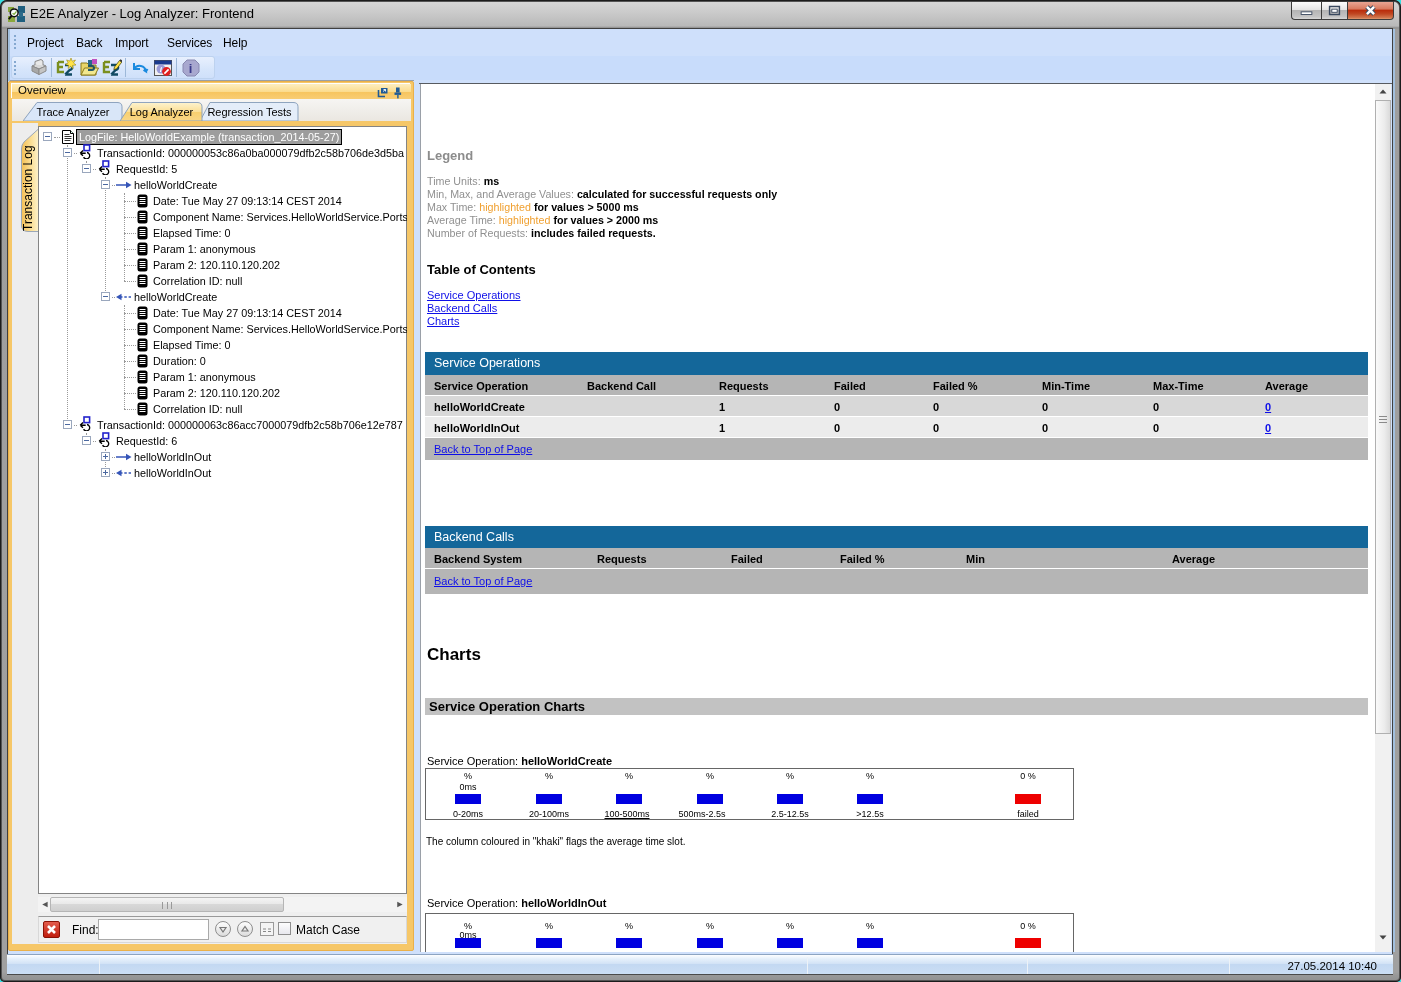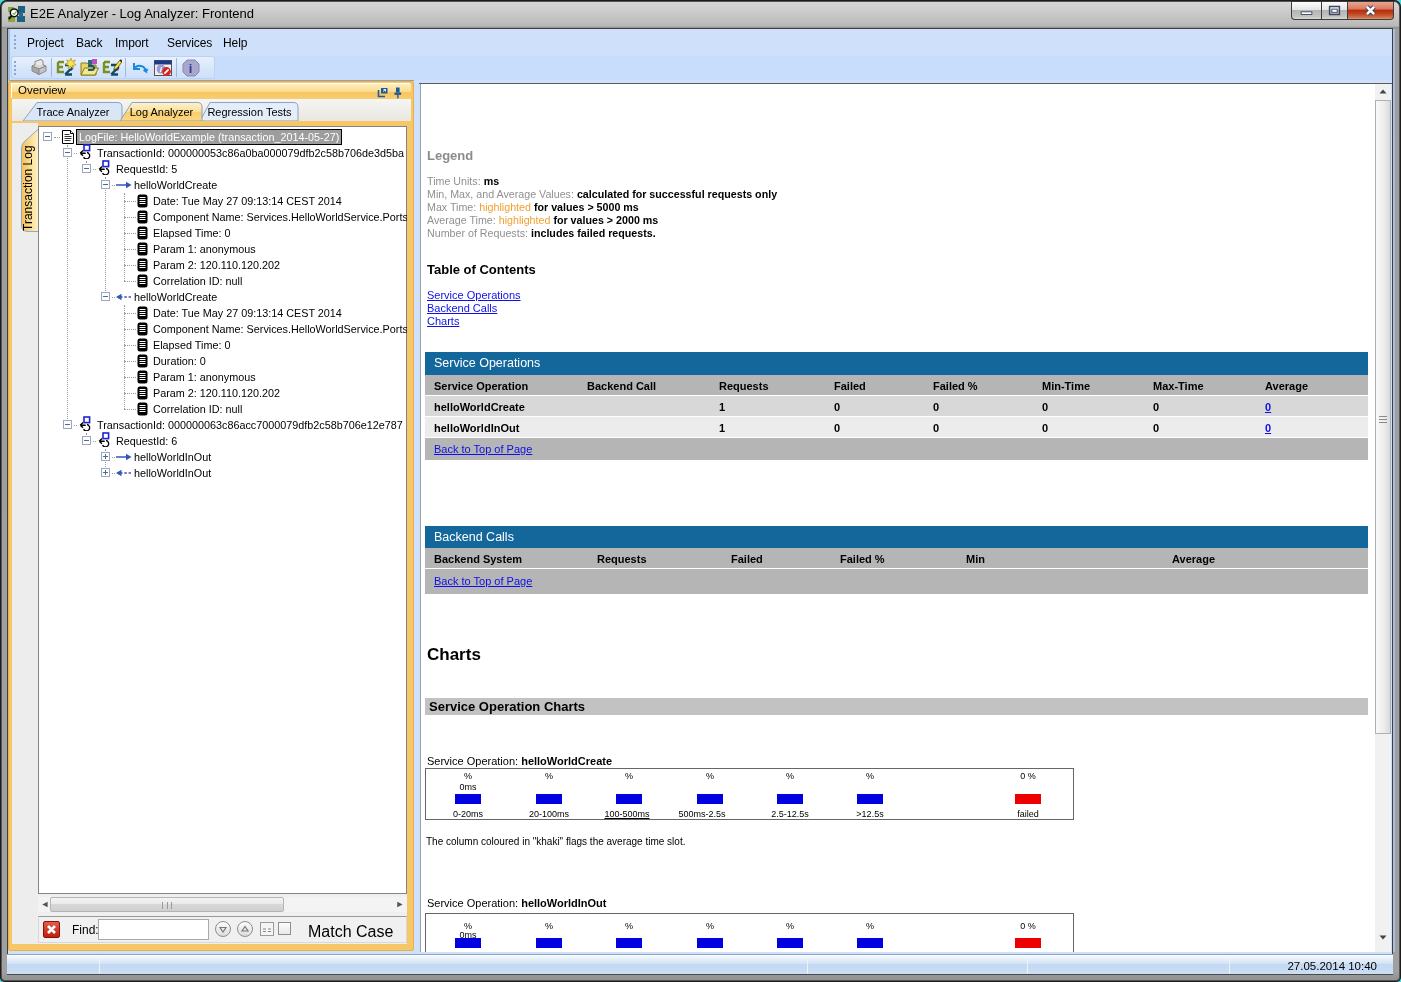--- a/index.html
+++ b/index.html
@@ -412,21 +412,21 @@
           </svg></div>
         <div class="fcirc" style="position:absolute;left:198px;top:4px;width:16px;height:16px;border:1px solid #8e8e8e;border-radius:50%;background:linear-gradient(#fdfdfd,#dcdcdc);">
           <svg width="14" height="14" viewBox="0 0 14 14">
             <path d="M4 9 h6 L7 4.5 Z" fill="none" stroke="#777" stroke-width="1.2"></path>
           </svg></div>
         <div style="position:absolute;left:221px;top:5px;width:14px;height:14px;border:1px solid #9a9a9a;background:#f4f4f4;">
           <svg width="12" height="12" viewBox="0 0 12 12">
             <path d="M2 4 h3 M2 6.5 h3 M7 4 h3 M7 6.5 h3" stroke="#888" stroke-width="1"></path>
           </svg></div>
         <div style="position:absolute;left:239px;top:5px;width:13px;height:13px;border:1px solid #8e8e8e;background:linear-gradient(#fdfdfd,#e8e8ee);"></div>
-        <div style="position:absolute;left:257px;top:6px;font-size:16px;margin-left:12px;">Match Case</div>
+        <div style="position:absolute;left:257px;top:6px;font-size:12px;">Match Case</div>
       </div>
     </div>
     <div id="report">
 <div style="position:absolute;left:6px;top:64px;font-size:13px;font-weight:bold;color:#8c8c8c;">Legend</div>
 <div style="position:absolute;left:6px;top:91px;font-size:10.7px;line-height:12.9px;color:#909090;white-space:nowrap;">
 Time Units: <b style="color:#000;">ms</b><br>
 Min, Max, and Average Values: <b style="color:#000;">calculated for successful requests only</b><br>
 Max Time: <span style="color:#f0a030;">highlighted</span> <b style="color:#000;">for values &gt; 5000 ms</b><br>
 Average Time: <span style="color:#f0a030;">highlighted</span> <b style="color:#000;">for values &gt; 2000 ms</b><br>
 Number of Requests: <b style="color:#000;">includes failed requests.</b></div>

